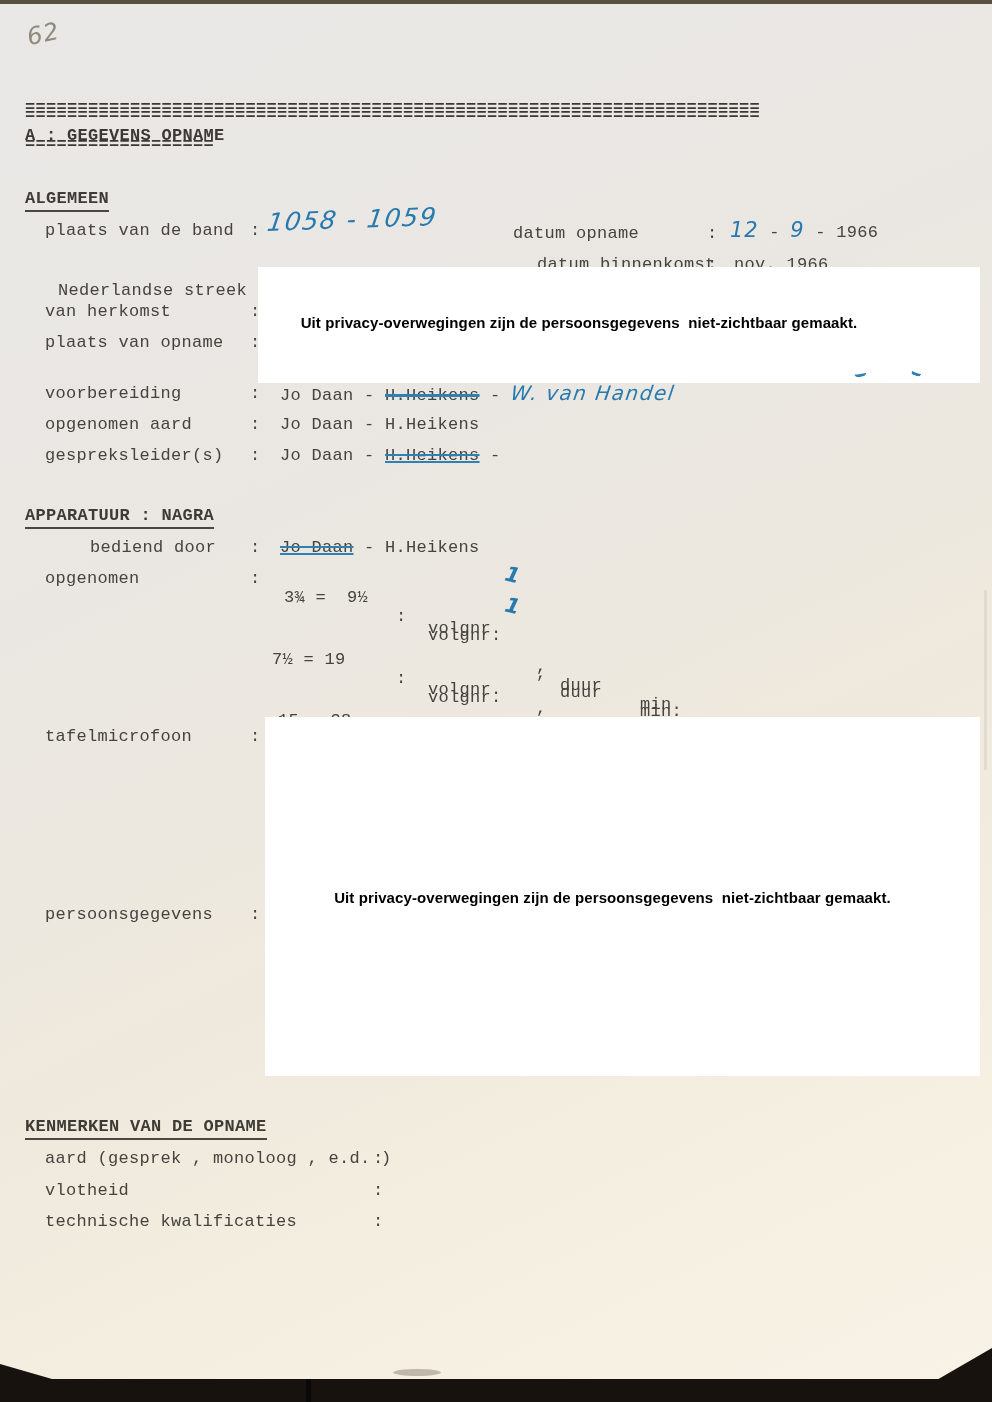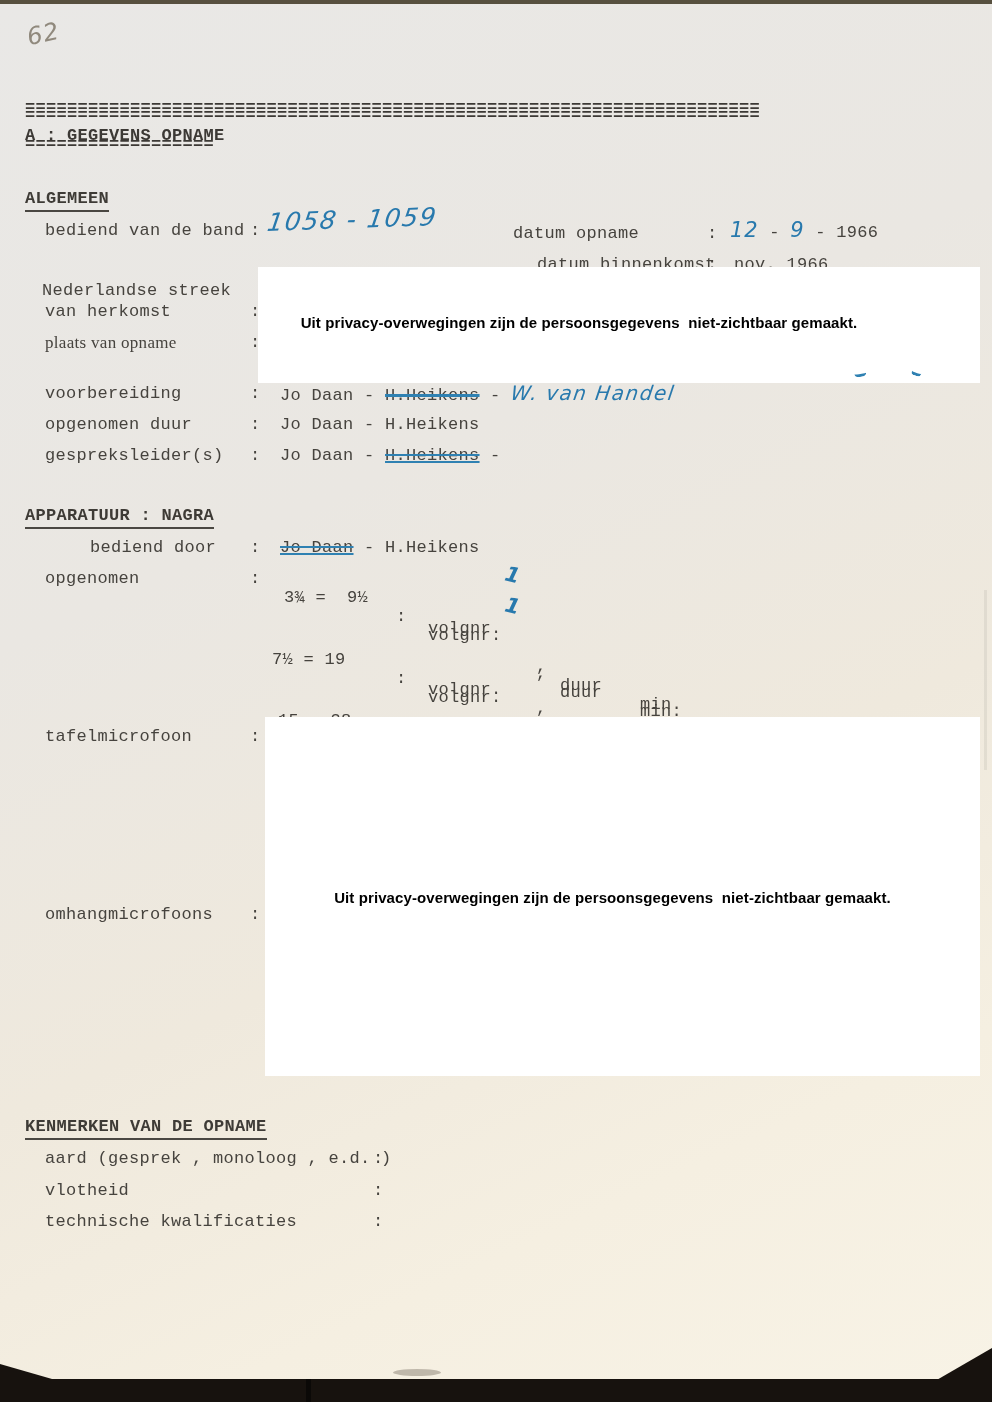--- a/index.html
+++ b/index.html
@@ -47,56 +47,56 @@
   <div class="pencil">62</div>
 
   <div class="t uline" style="left:25px;top:104px;">======================================================================</div>
   <div class="t uline" style="left:25px;top:112px;">======================================================================</div>
 
   <div class="t title" style="left:25px;top:126px;">A : GEGEVENS OPNAME</div>
   <div class="t uline" style="left:25px;top:141px;">==================</div>
 
   <div class="t heading" style="left:25px;top:189px;">ALGEMEEN</div>
 
-  <div class="t" style="left:45px;top:221px;">bediend van de band</div>
+  <div class="t" style="left:45px;top:221px;">plaats van de band</div>
   <div class="t" style="left:250px;top:221px;">:</div>
   <div class="t hand hw-big" style="left:268px;top:210px;">1058 - 1059</div>
 
   <div class="t" style="left:513px;top:224px;">datum opname</div>
   <div class="t" style="left:707px;top:224px;">:</div>
   <div class="t flexrow" style="left:730px;top:221px;justify-content:space-between;">
     <span class="hand hand-num">12</span>
     <span> - </span>
     <span class="hand hand-num">9</span>
     <span> - 1966</span>
   </div>
 
   <div class="t" style="left:513px;top:255px;margin-left:24px;">datum binnenkomst</div>
   <div class="t" style="left:707px;top:255px;">:</div>
   <div class="t" style="left:734px;top:255px;">nov. 1966</div>
 
   <div class="redaction" style="left:258px;top:267px;width:722px;height:116px;">
     <div class="privacy" style="left:0;right:80px;top:47px;">Uit privacy-overwegingen zijn de persoonsgegevens  niet-zichtbaar gemaakt.</div>
   </div>
 
-  <div class="t" style="left:42px;top:281px;">Nederlandse streek</div>
+  <div class="t" style="left:58px;top:281px;">Nederlandse streek</div>
   <div class="t" style="left:45px;top:302px;">van herkomst</div>
   <div class="t" style="left:250px;top:302px;">:</div>
 
-  <div class="t" style="left:45px;top:333px;font-family:Liberation Serif, serif;">plaats van opname</div>
+  <div class="t" style="left:45px;top:333px;">plaats van opname</div>
   <div class="t" style="left:250px;top:333px;">:</div>
 
   <div class="ink-mark" style="left:854px;top:368px;width:12px;height:6px;transform:rotate(-8deg);"></div>
   <div class="ink-mark" style="left:912px;top:366px;width:10px;height:7px;transform:rotate(18deg);"></div>
 
   <div class="t" style="left:45px;top:384px;">voorbereiding</div>
   <div class="t" style="left:250px;top:384px;">:</div>
   <div class="t" style="left:280px;top:384px;"><span>Jo Daan - </span><span class="strike-b">H.Heikens</span><span> - </span><span class="hand hw-name">W. van Handel</span></div>
 
-  <div class="t" style="left:45px;top:415px;">opgenomen duur</div>
+  <div class="t" style="left:45px;top:415px;">opgenomen aard</div>
   <div class="t" style="left:250px;top:415px;">:</div>
   <div class="t" style="left:280px;top:415px;">Jo Daan - H.Heikens</div>
 
   <div class="t" style="left:45px;top:446px;">gespreksleider(s)</div>
   <div class="t" style="left:250px;top:446px;">:</div>
   <div class="t" style="left:280px;top:446px;"><span>Jo Daan - </span><span class="strike-ub">H.Heikens</span><span> -</span></div>
 
   <div class="t heading" style="left:25px;top:506px;">APPARATUUR : NAGRA</div>
 
   <div class="t" style="left:45px;top:538px;margin-left:45px;">bediend door</div>
@@ -150,21 +150,21 @@
     <span style="position:absolute;left:722px;">sec.</span>
   </div>
 
   <div class="t" style="left:45px;top:727px;">tafelmicrofoon</div>
   <div class="t" style="left:250px;top:727px;">:</div>
 
   <div class="redaction" style="left:265px;top:717px;width:715px;height:359px;">
     <div class="privacy" style="left:0;right:20px;top:172px;">Uit privacy-overwegingen zijn de persoonsgegevens  niet-zichtbaar gemaakt.</div>
   </div>
 
-  <div class="t" style="left:45px;top:905px;">omhangmicrofoons</div>
+  <div class="t" style="left:45px;top:905px;">persoonsgegevens</div>
   <div class="t" style="left:250px;top:905px;">:</div>
 
   <div class="t heading" style="left:25px;top:1117px;">KENMERKEN VAN DE OPNAME</div>
 
   <div class="t" style="left:45px;top:1149px;">aard (gesprek , monoloog , e.d. )</div>
   <div class="t" style="left:373px;top:1149px;">:</div>
 
   <div class="t" style="left:45px;top:1181px;">vlotheid</div>
   <div class="t" style="left:373px;top:1181px;">:</div>
 

